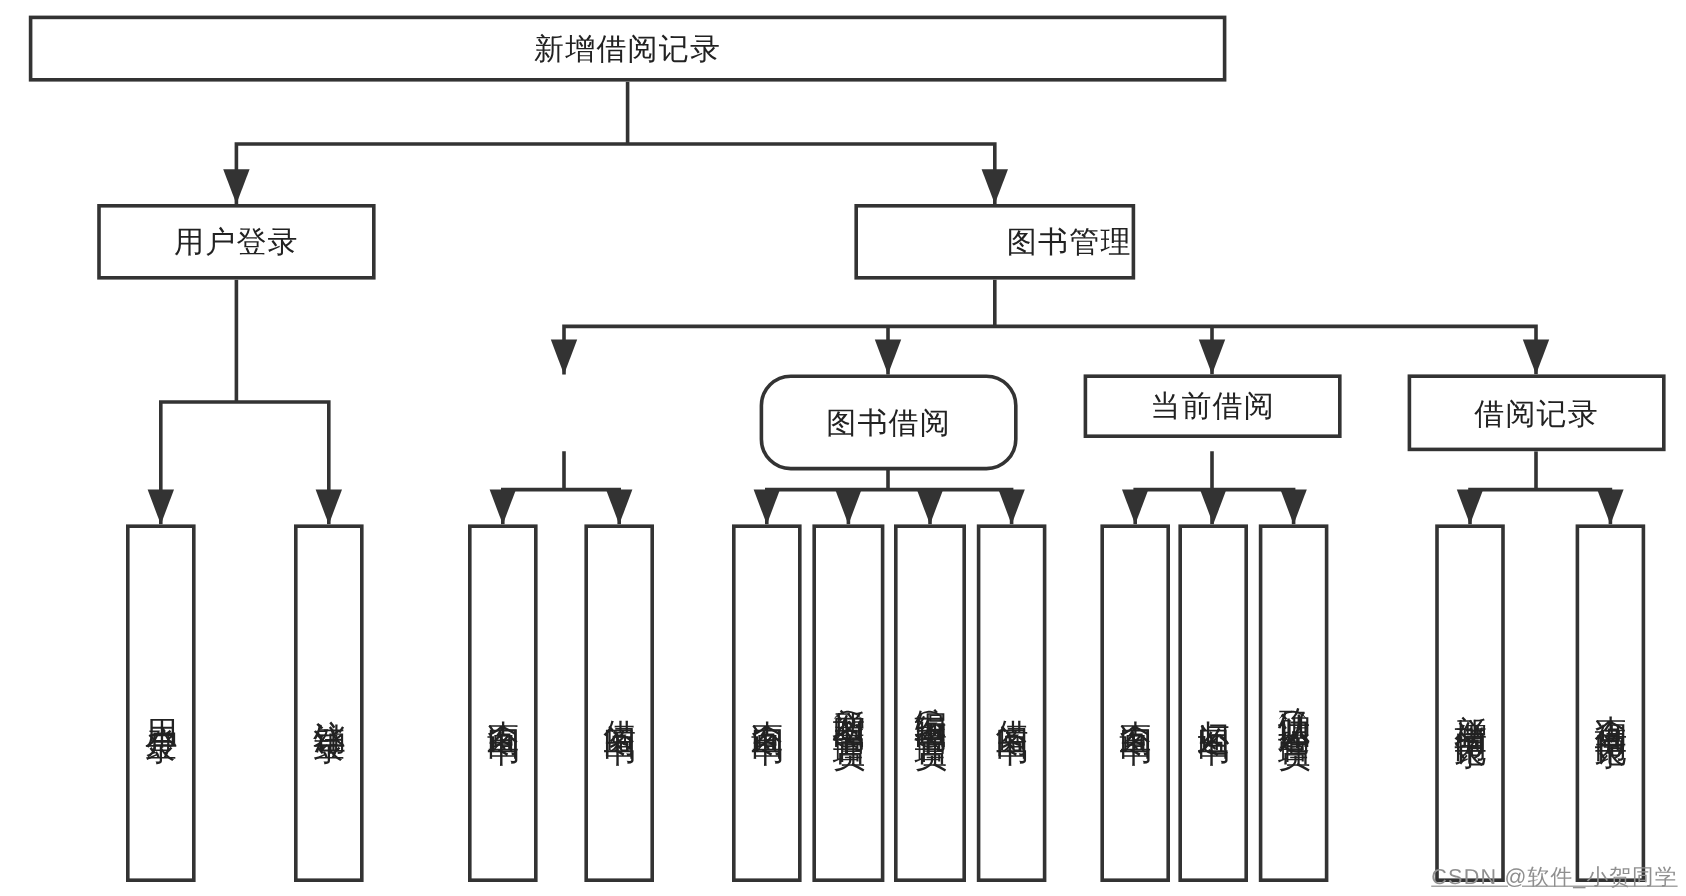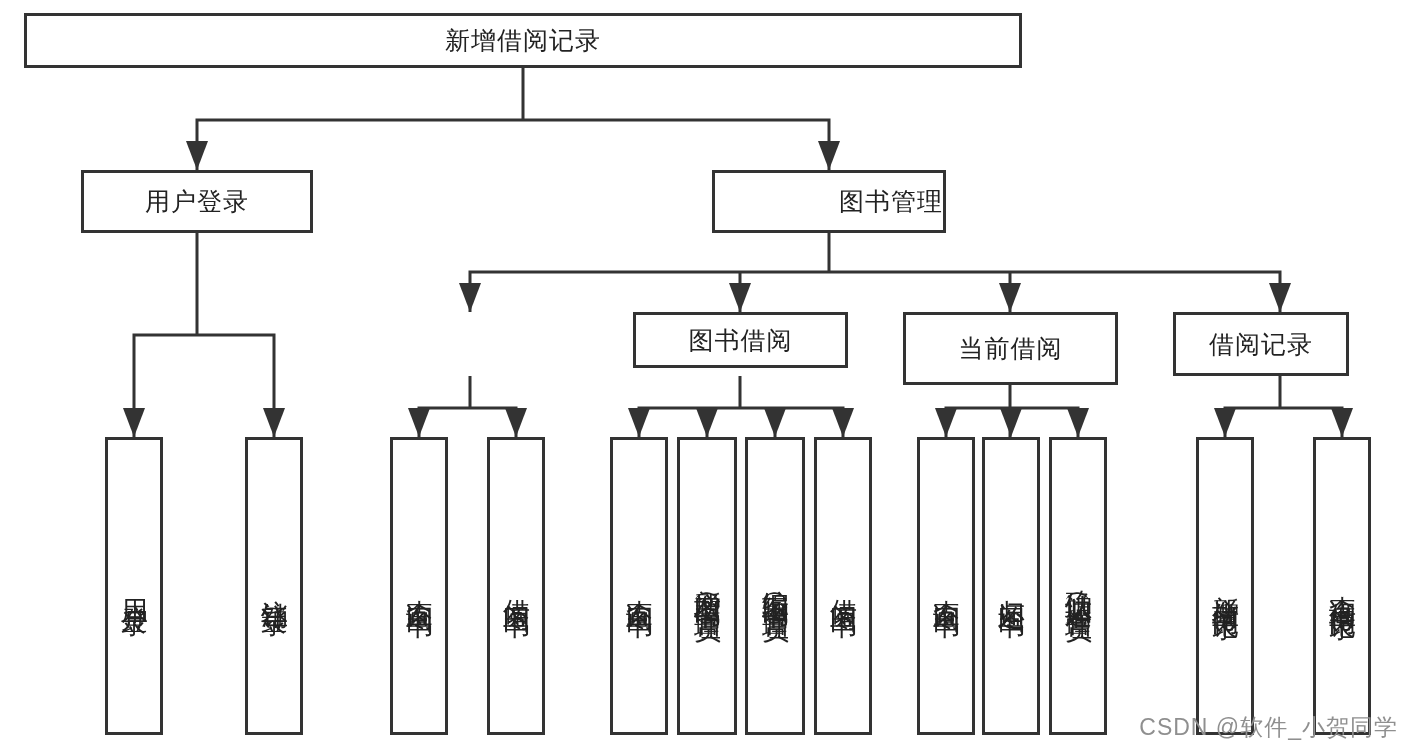--- a/index.html
+++ b/index.html
@@ -36,24 +36,25 @@
     writing-mode: vertical-rl;
     font-size: 27px;
     letter-spacing: 4px;
     line-height: 1;
     white-space: nowrap;
   }
   .watermark {
     position: absolute;
     right: 7px;
     bottom: 4px;
-    font-size: 23px;
+    font-size: 18px;
     color: #8f8f8f;
     letter-spacing: 1px;
     white-space: nowrap;
+    text-decoration: underline;
   }
 </style>
 </head>
 <body>
 
 <div class="canvas">
 
   <svg class="connectors" viewBox="0 0 1405 747" xmlns="http://www.w3.org/2000/svg">
     <g stroke="#333333" stroke-width="3" fill="none">
       <path d="M523,68 L523,120 M197,170 L197,120 L829,120 L829,170"></path>
@@ -91,27 +92,27 @@
     <span>新增借阅记录</span>
   </div>
 
   <div class="node h" style="left:81px; top:170px; width:232px; height:63px;">
     <span>用户登录</span>
   </div>
   <div class="node h" style="left:712px; top:170px; width:234px; height:63px;justify-content:flex-end;">
     <span>图书管理</span>
   </div>
 
-  <div class="node h" style="left:633px; top:312px; width:215px; height:56px;">
+  <div class="node h" style="left:633px; top:312px; width:215px; height:80px;border-radius:26px;">
     <span>图书借阅</span>
   </div>
-  <div class="node h" style="left:903px; top:312px; width:215px; height:73px;">
+  <div class="node h" style="left:903px; top:312px; width:215px; height:53px;">
     <span>当前借阅</span>
   </div>
-  <div class="node h" style="left:1173px; top:312px; width:176px; height:64px;">
+  <div class="node h" style="left:1173px; top:312px; width:215px; height:64px;">
     <span>借阅记录</span>
   </div>
 
   <div class="node v" style="left:105px; top:437px; width:58px; height:298px;">
     <span class="vtext">用户登录</span>
   </div>
   <div class="node v" style="left:245px; top:437px; width:58px; height:298px;">
     <span class="vtext">注销登录</span>
   </div>
 

